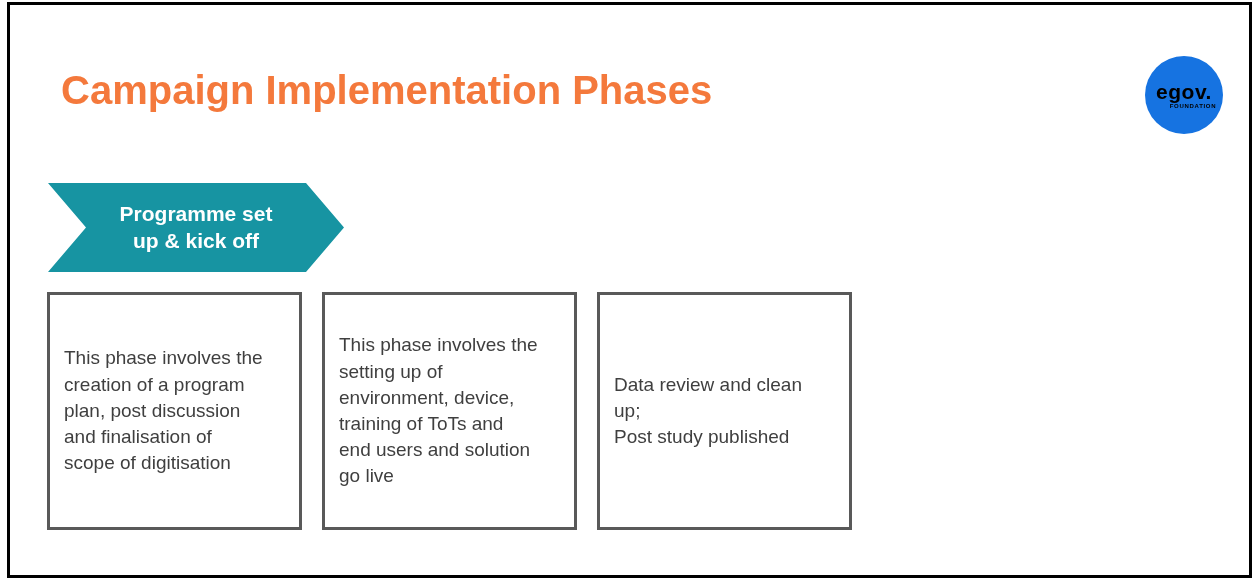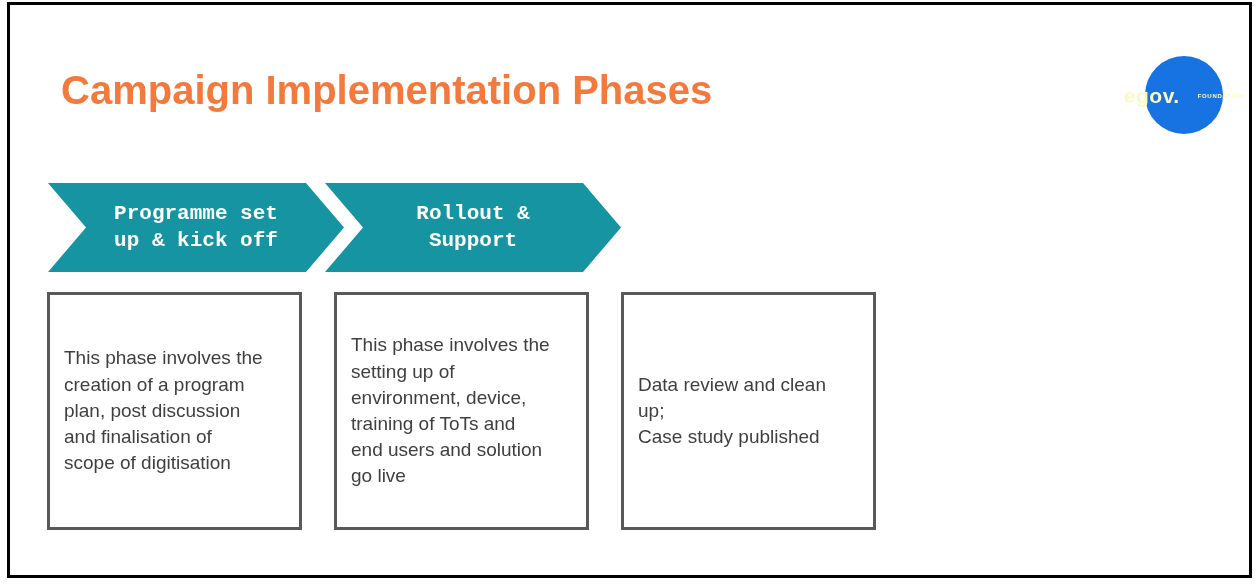--- a/index.html
+++ b/index.html
@@ -36,23 +36,23 @@
     font-weight: bold;
   }
   .logo {
     position: absolute;
     left: 1145px;
     top: 56px;
     width: 78px;
     height: 78px;
     border-radius: 50%;
     background: var(--logo-blue, #1673E1);
-    color: #fef9c3;
+    color: #000000;
     display: flex;
-    flex-direction: row;
+    flex-direction: column;
     align-items: center;
     justify-content: center;
   }
   .logo-text {
     font-weight: bold;
     font-size: 21px;
     line-height: 1;
     letter-spacing: 0.5px;
   }
   .logo-sub {
@@ -61,21 +61,20 @@
     margin-top: 1px;
     padding-left: 18px;
     font-weight: bold;
   }
   .arrows {
     position: absolute;
     left: 48px;
     top: 183px;
     height: 104px;
     display: flex;
-    font-family: Liberation Mono, monospace;
   }
   .arrow {
     width: 296px;
     height: 89px;
     background: var(--arrow-teal, #1794A2);
     clip-path: polygon(0 0, calc(100% - 38px) 0, 100% 50%, calc(100% - 38px) 100%, 0 100%, 38px 50%);
     display: flex;
     align-items: center;
     justify-content: center;
   }
@@ -86,21 +85,21 @@
     font-size: 21px;
     line-height: 1.27;
     text-align: center;
     white-space: pre-line;
   }
   .boxes {
     position: absolute;
     left: 47px;
     top: 292px;
     display: flex;
-    gap: 32px;
+    gap: 20px;
   }
   .box {
     box-sizing: border-box;
     width: 255px;
     height: 238px;
     border: 3px solid var(--box-border, #595959);
     background: #ffffff;
     display: flex;
     align-items: center;
     padding: 8px 14px;
@@ -124,24 +123,20 @@
   <div class="logo">
     <div class="logo-text">egov.</div>
     <div class="logo-sub">FOUNDATION</div>
   </div>
 
   <div class="arrows">
     <div class="arrow">
       <div class="arrow-label">Programme set
 up &amp; kick off</div>
     </div>
-    <div class="arrow">
-      <div class="arrow-label">Rollout &amp;
-Support</div>
-    </div>
   </div>
 
   <div class="boxes">
     <div class="box">
       <p class="box-text">This phase involves the
 creation of a program
 plan, post discussion
 and finalisation of
 scope of digitisation</p>
     </div>
@@ -149,16 +144,16 @@
       <p class="box-text">This phase involves the
 setting up of
 environment, device,
 training of ToTs and
 end users and solution
 go live</p>
     </div>
     <div class="box">
       <p class="box-text">Data review and clean
 up;
-Case study published</p>
+Post study published</p>
     </div>
   </div>
 </div>
 
 </body></html>

